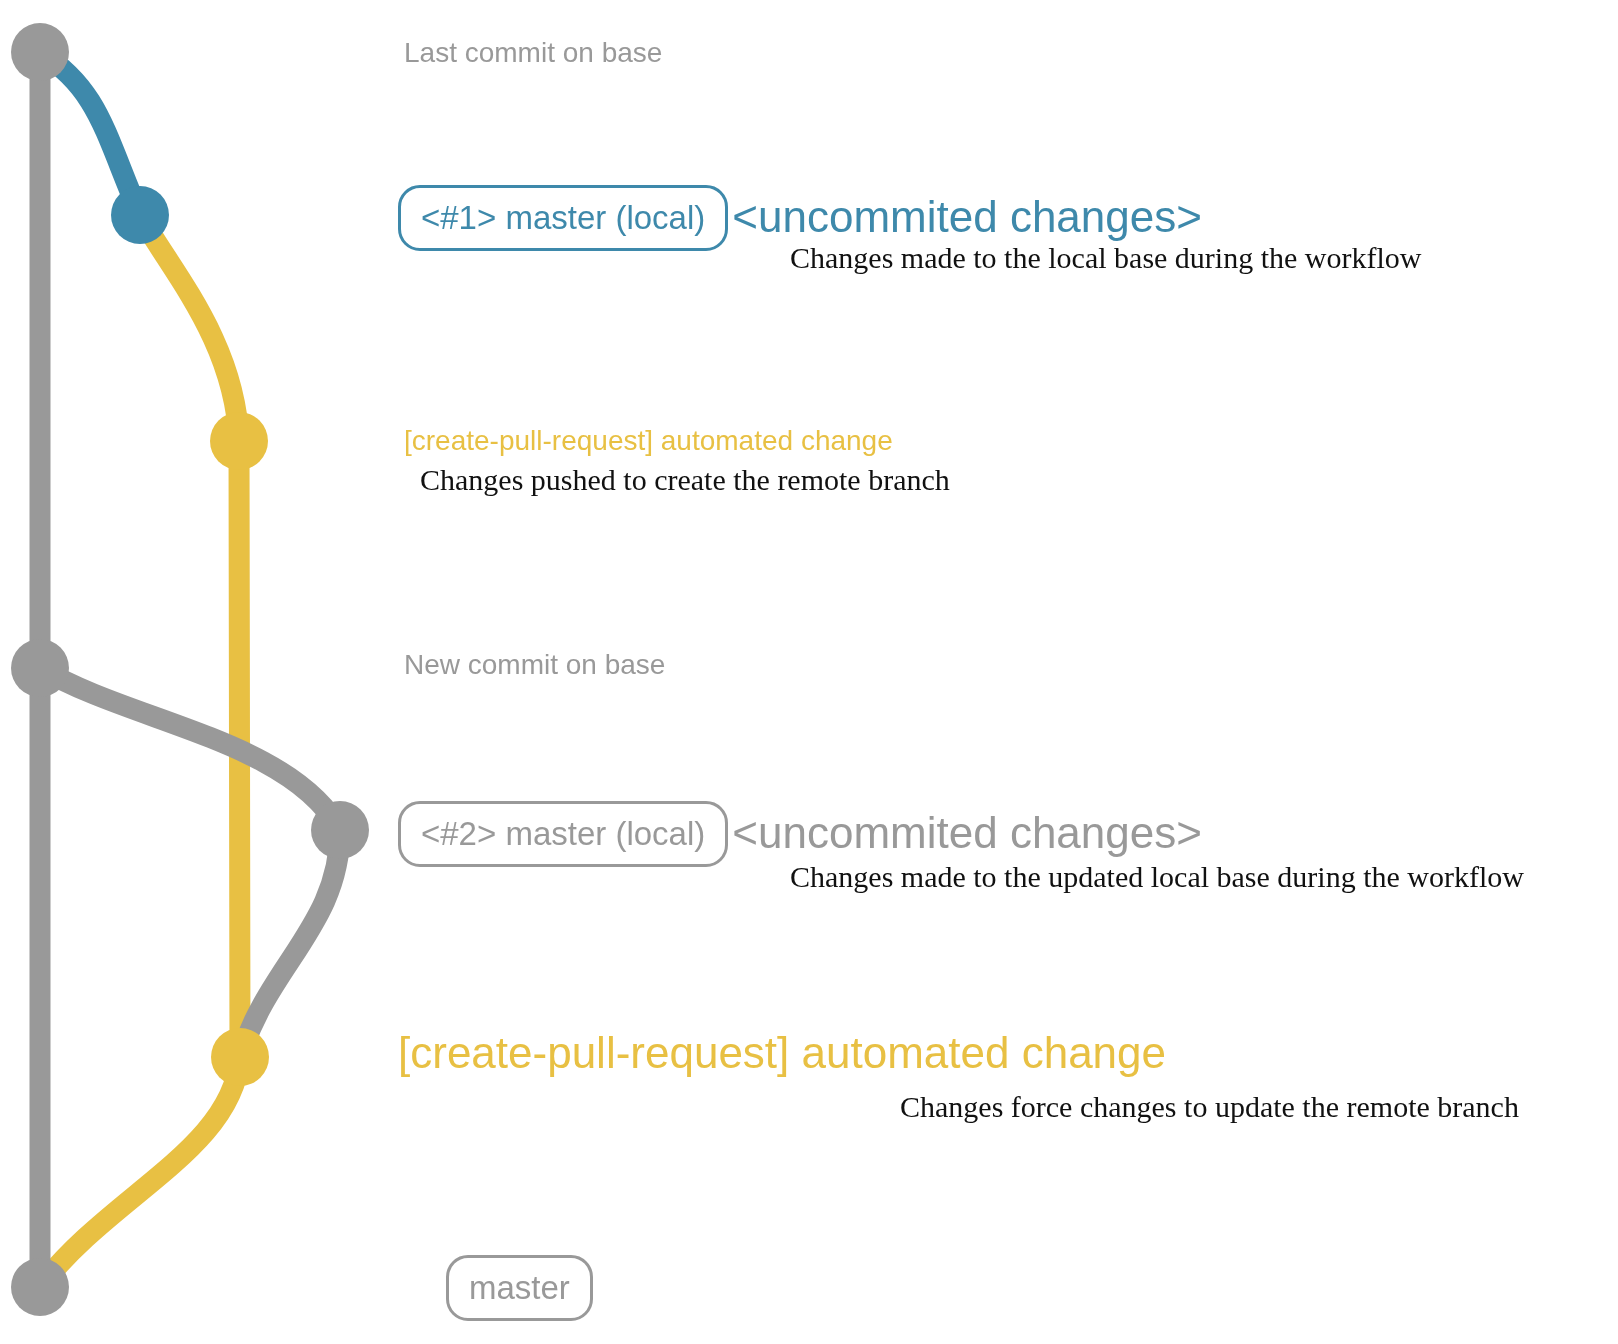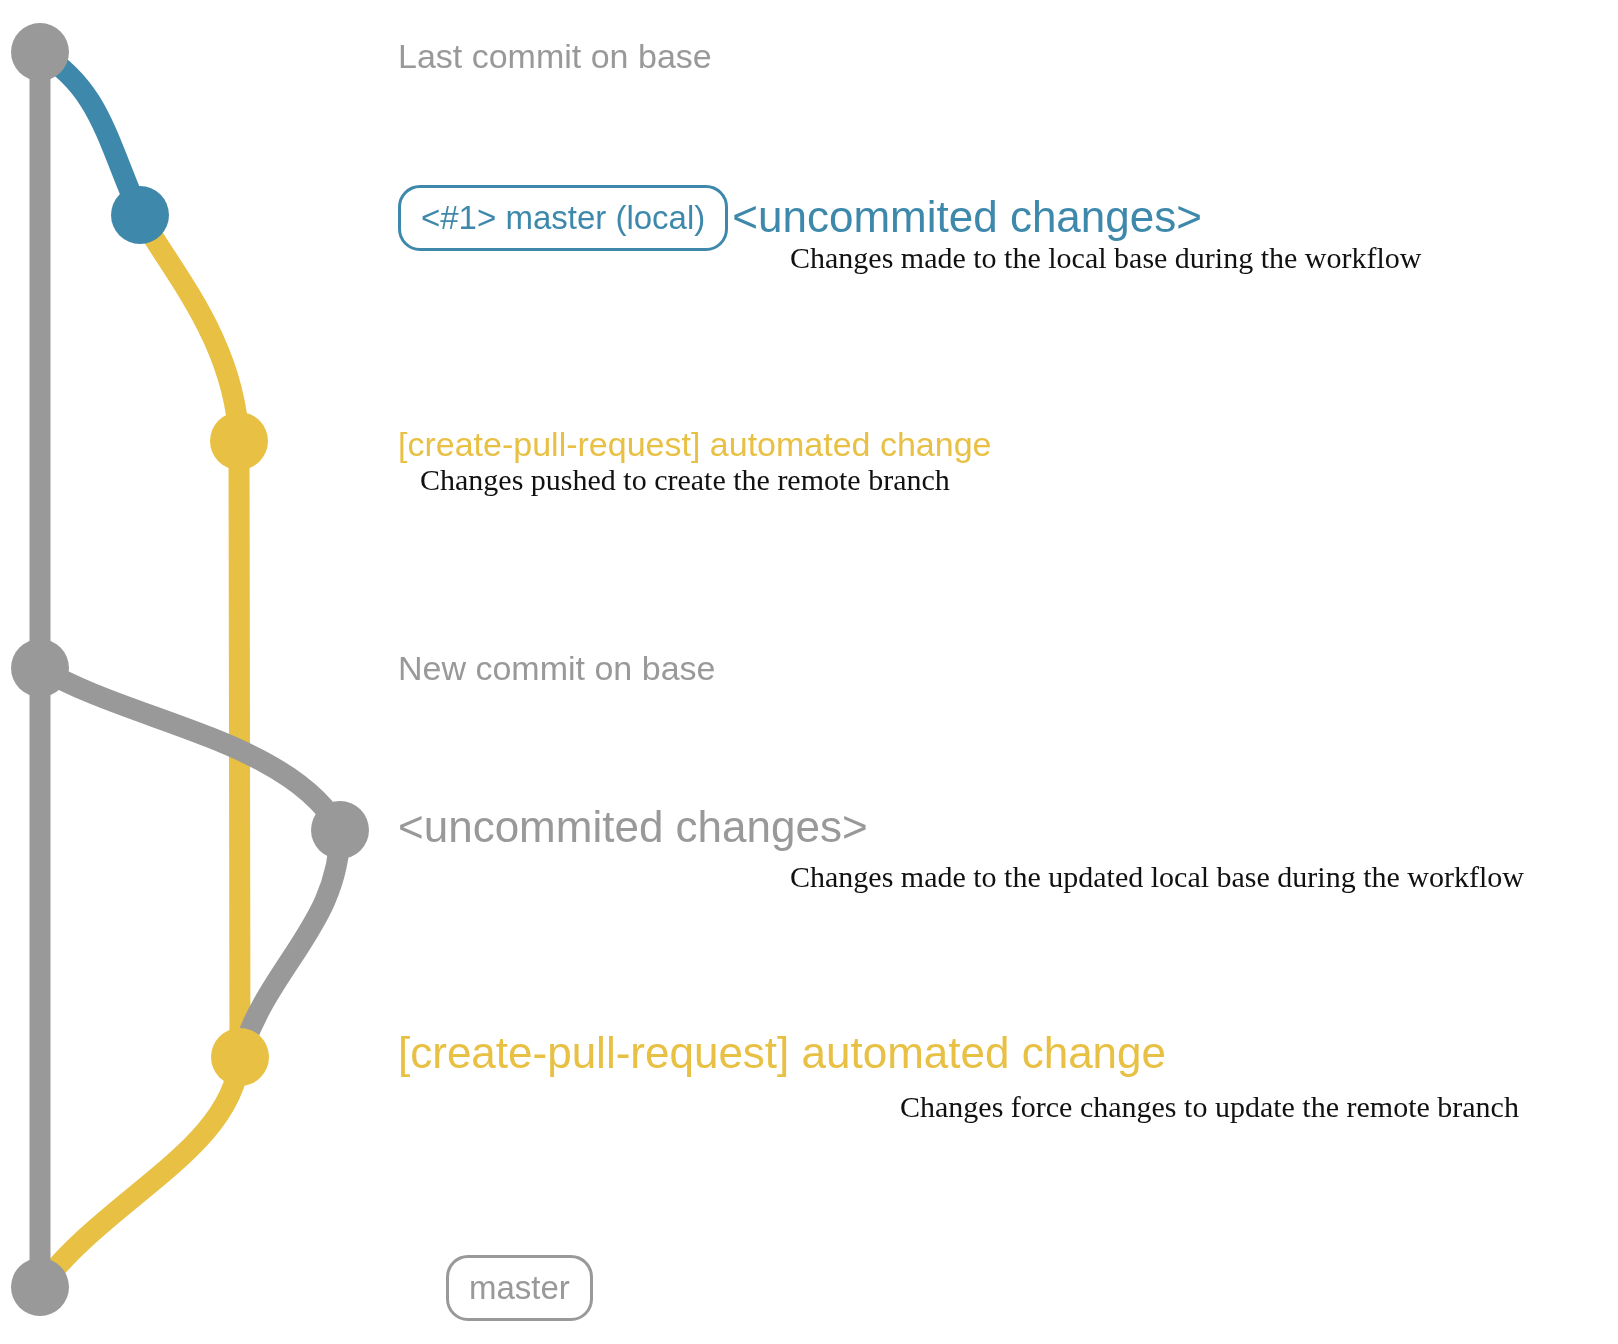--- a/index.html
+++ b/index.html
@@ -29,23 +29,24 @@
     line-height: 1.2;
     white-space: nowrap;
   }
   .msg {
     font-size: 44px;
     line-height: 1.2;
     white-space: nowrap;
   }
   .label {
     position: absolute;
-    font-size: 34px;
+    font-size: 28px;
     line-height: 1.2;
     white-space: nowrap;
+    margin-left: 6px;
   }
   .serif {
     position: absolute;
     font-family: "Liberation Serif", serif;
     font-size: 30px;
     line-height: 1.15;
     color: #111111;
     white-space: nowrap;
   }
 </style>
@@ -78,20 +79,21 @@
   <span class="msg c-blue">&lt;uncommited changes&gt;</span>
 </div>
 <span class="serif" style="left:790px; top:241px;text-align:center;">Changes made to the local base during the workflow</span>
 
 <span class="label c-yellow" style="left:398px; top:424px;">[create-pull-request] automated change</span>
 <span class="serif" style="left:420px; top:463px;">Changes pushed to create the remote branch</span>
 
 <span class="label c-gray" style="left:398px; top:648px;">New commit on base</span>
 
 <div class="row" style="left:398px; top:801px;">
+  <span class="badge c-gray">&lt;#2&gt; master (local)</span>
   <span class="msg c-gray">&lt;uncommited changes&gt;</span>
 </div>
 <span class="serif" style="left:790px; top:860px;">Changes made to the updated local base during the workflow</span>
 
 <div class="row" style="left:398px; top:1027px;">
   <span class="msg c-yellow">[create-pull-request] automated change</span>
 </div>
 <span class="serif" style="left:900px; top:1090px;">Changes force changes to update the remote branch</span>
 
 <div class="row" style="left:398px; top:1255px;padding-left:48px;">

